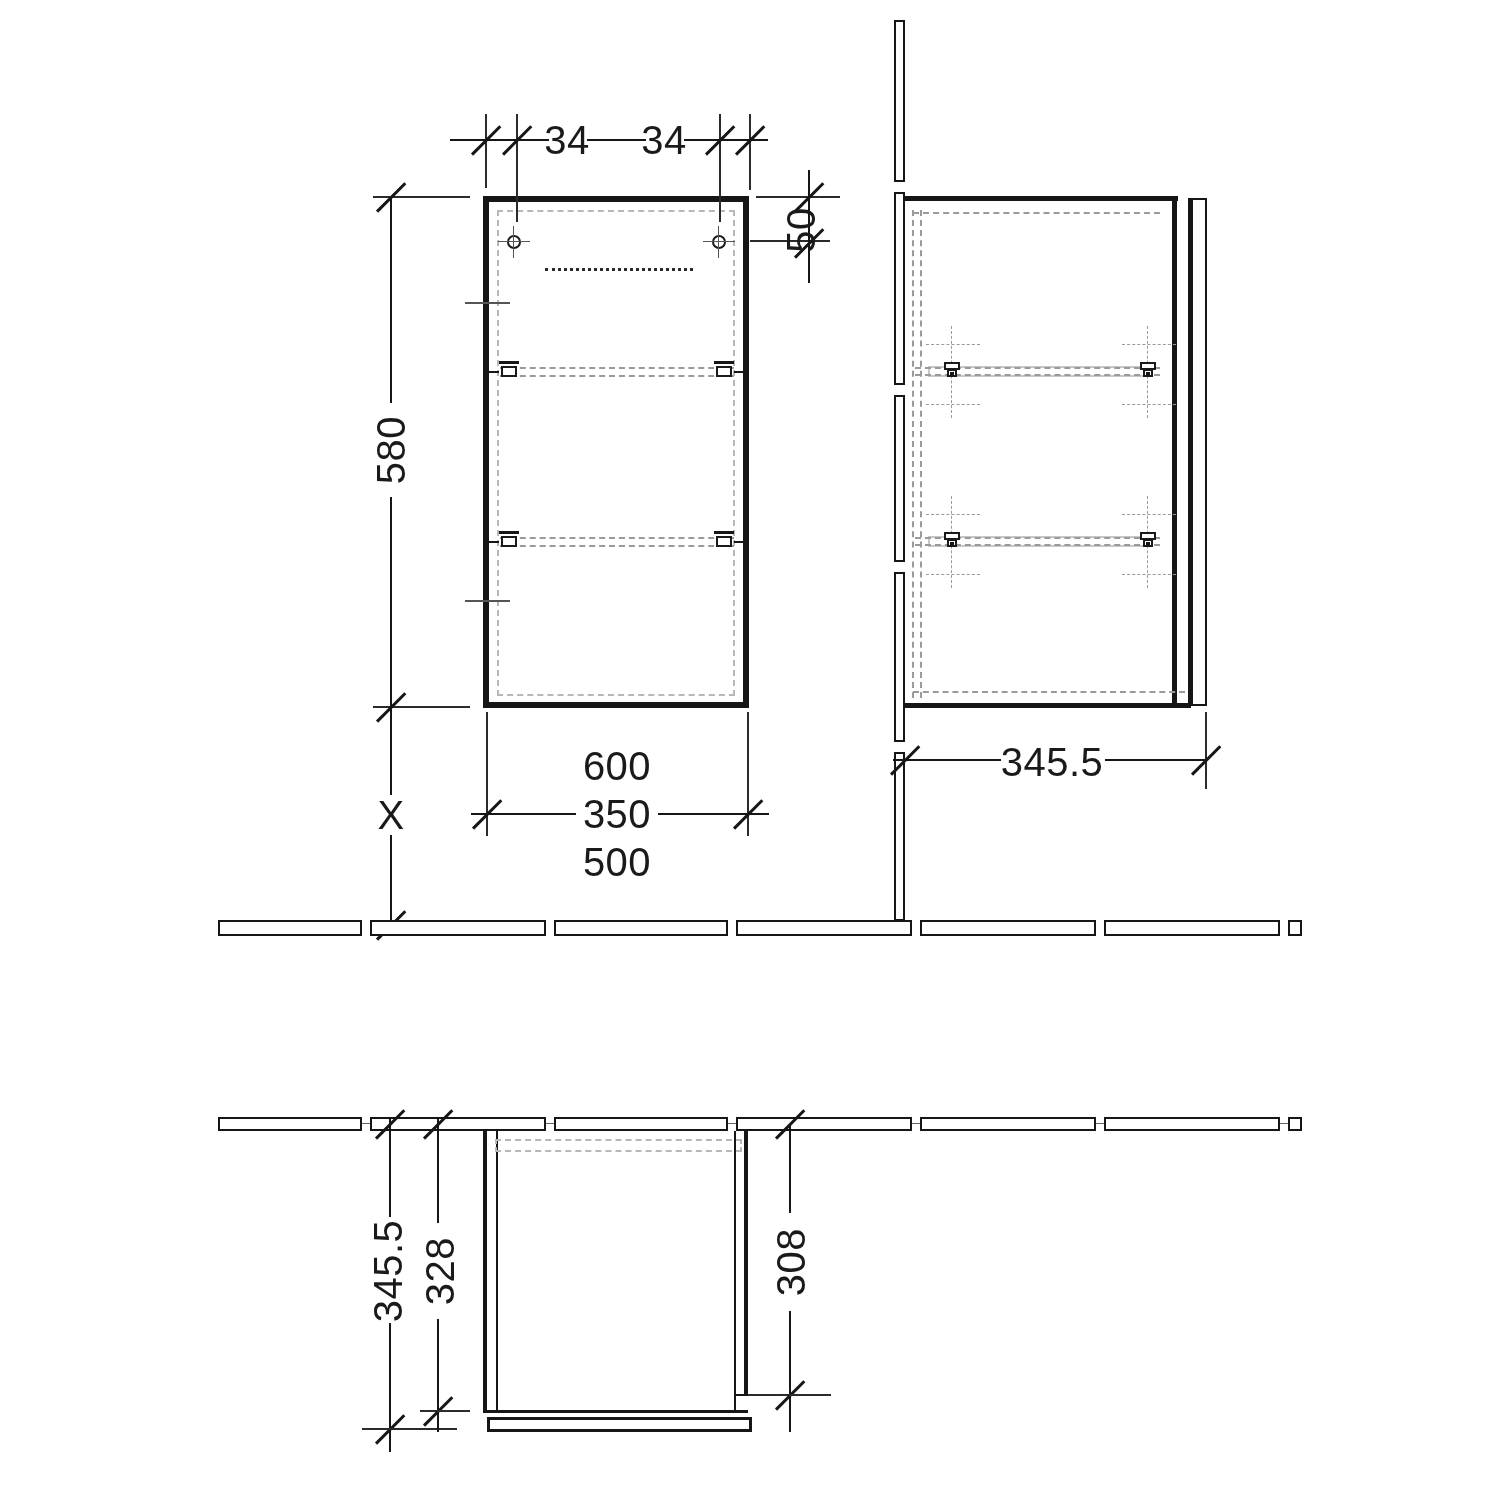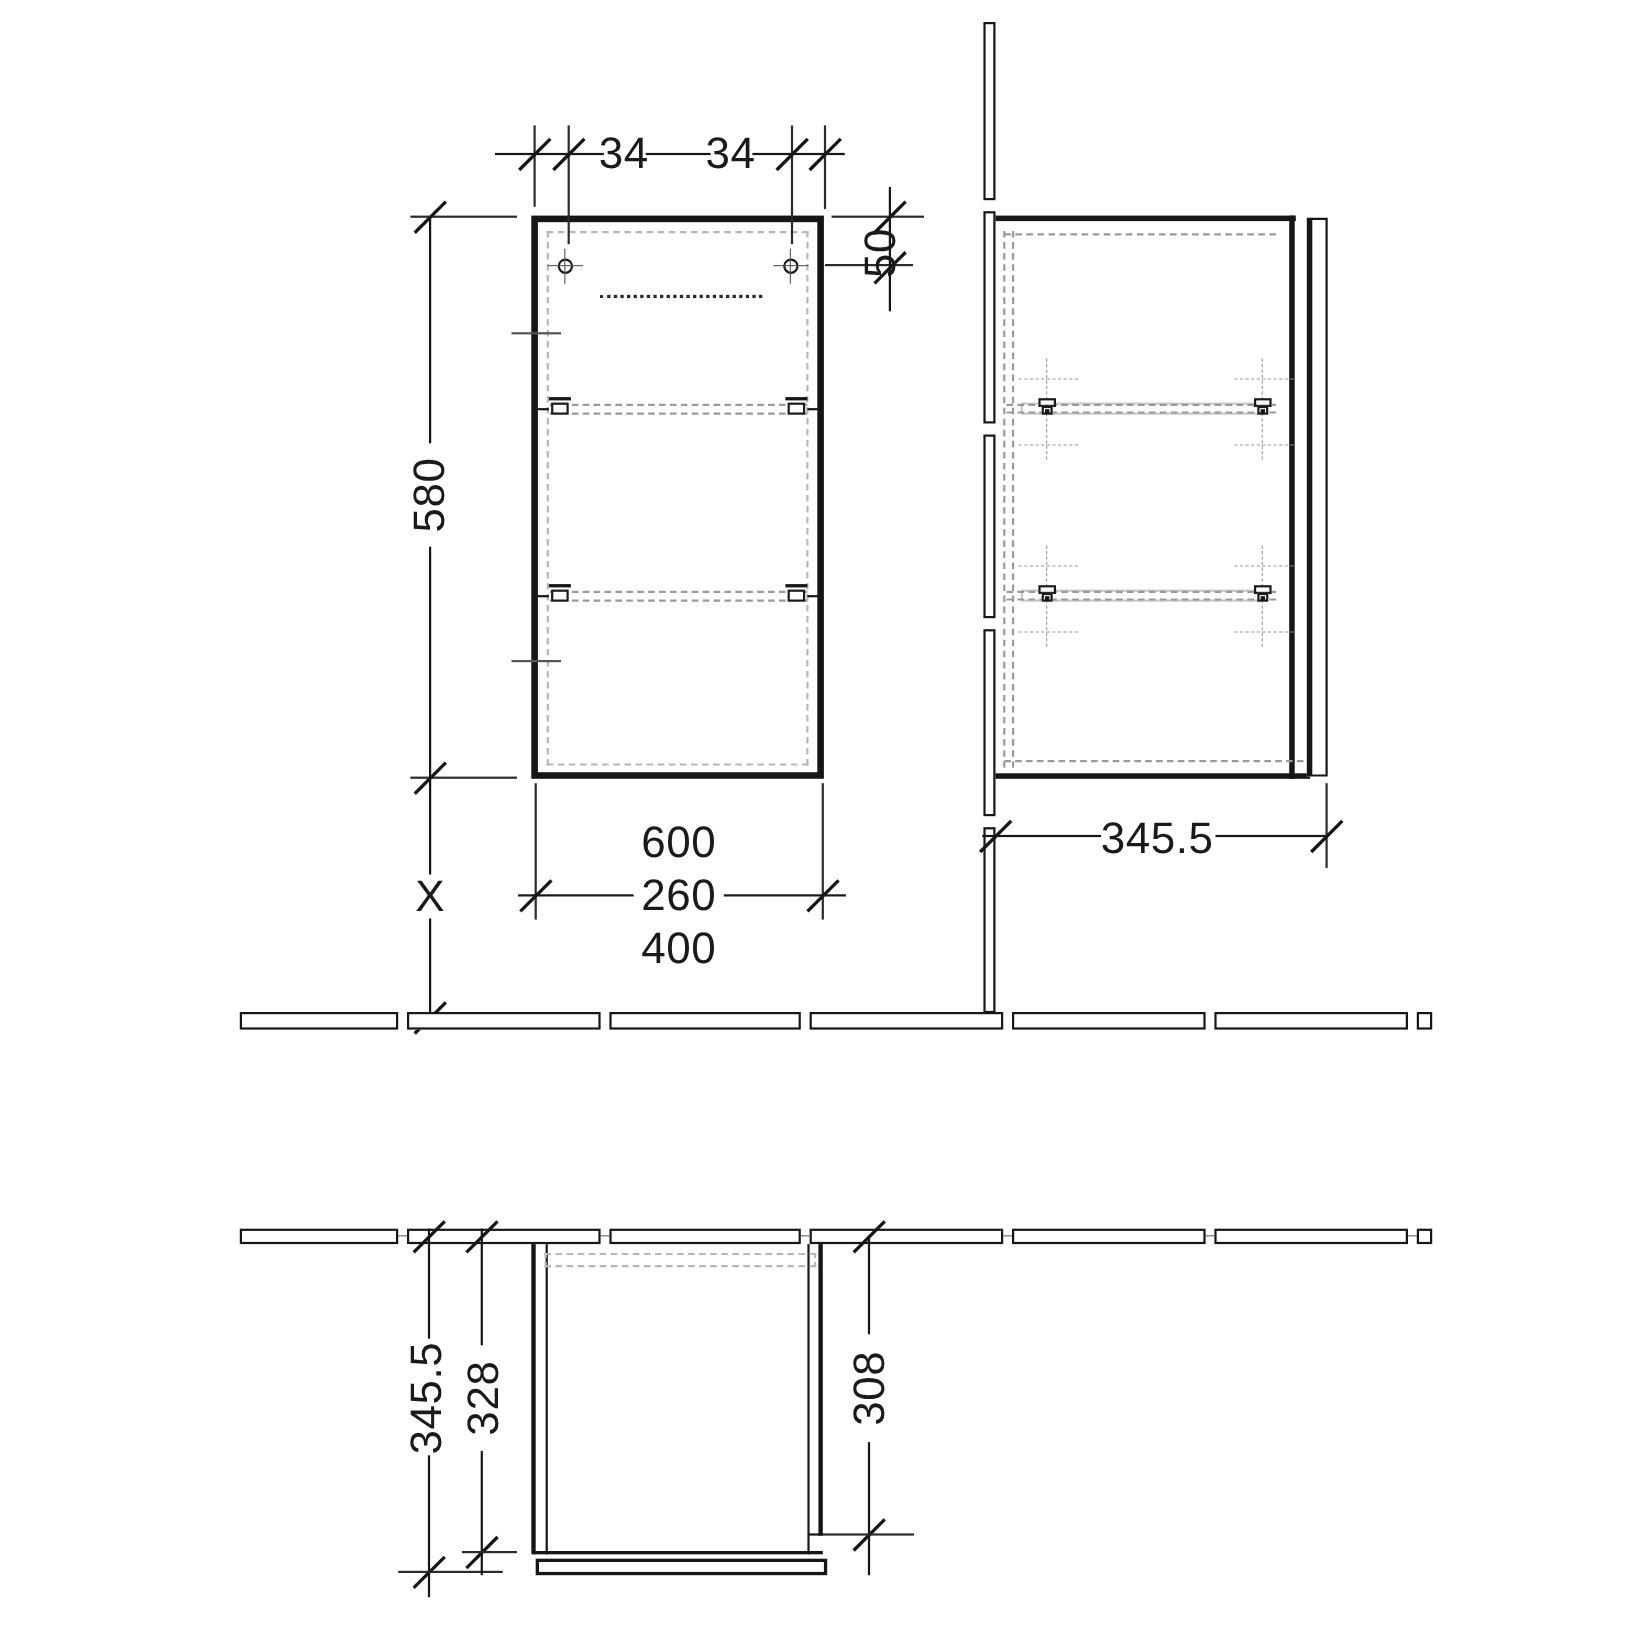--- a/index.html
+++ b/index.html
@@ -101,22 +101,22 @@
     <div class="tk" style="left:371px;top:706px;"></div>
     <div class="t v" style="left:391px;top:450px;">580</div>
 
     <div class="xl" style="left:486px;top:712px;width:1.5px;height:124px;"></div>
     <div class="xl" style="left:747px;top:712px;width:1.5px;height:124px;"></div>
     <div class="k" style="left:471px;top:813px;width:105px;height:2px;"></div>
     <div class="k" style="left:658px;top:813px;width:111px;height:2px;"></div>
     <div class="tk" style="left:467px;top:813px;"></div>
     <div class="tk" style="left:728px;top:813px;"></div>
     <div class="t" style="left:617px;top:766px;">600</div>
-    <div class="t" style="left:617px;top:814px;">260</div>
-    <div class="t" style="left:617px;top:862px;">400</div>
+    <div class="t" style="left:617px;top:814px;">350</div>
+    <div class="t" style="left:617px;top:862px;">500</div>
 
     <div class="k" style="left:390px;top:707px;width:2px;height:88px;"></div>
     <div class="k" style="left:390px;top:835px;width:2px;height:90px;"></div>
     <div class="tk" style="left:371px;top:924px;"></div>
     <div class="t" style="left:391px;top:815px;">X</div>
   </div>
 
   <div class="layer">
 
     <div class="seg" style="left:894px;top:20px;width:11px;height:162px;"></div>

